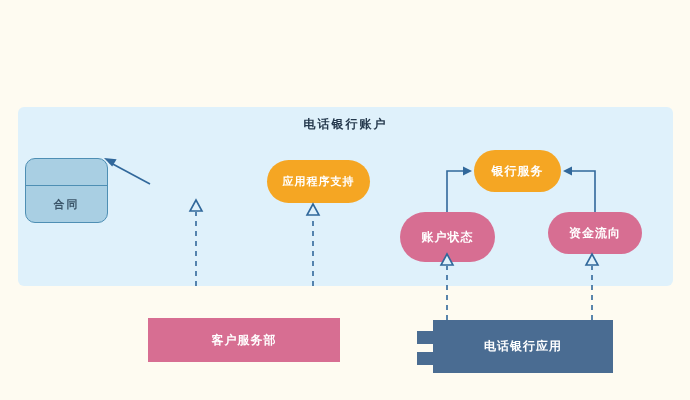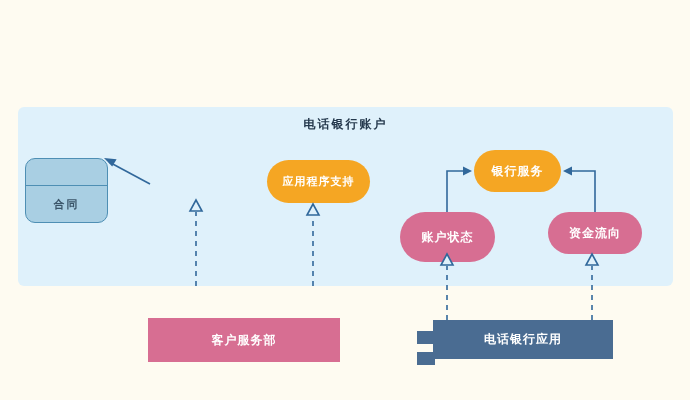--- a/index.html
+++ b/index.html
@@ -62,21 +62,21 @@
   .ov-status{left:400px;top:212px;width:95px;height:50px;}
   .ov-fund{left:548px;top:212px;width:94px;height:42px;}
   .dept-rect{
     position:absolute;left:148px;top:318px;width:192px;height:44px;
     background:var(--pink-fill,#D76E92);
     display:flex;align-items:center;justify-content:center;
     color:var(--label-light,#FFFFFF);font-weight:bold;font-size:12px;
     letter-spacing:1px;
   }
   .component{
-    position:absolute;left:433px;top:320px;width:180px;height:39px;
+    position:absolute;left:433px;top:320px;width:180px;height:53px;
     background:var(--slate-fill,#4A6C92);
     display:flex;align-items:center;justify-content:center;
     color:var(--label-light,#FFFFFF);font-weight:bold;font-size:12px;
     letter-spacing:1px;
   }
   .component-tab{
     position:absolute;left:417px;width:18px;height:13px;
     background:var(--slate-fill,#4A6C92);
   }
   .tab-1{top:331px;}

